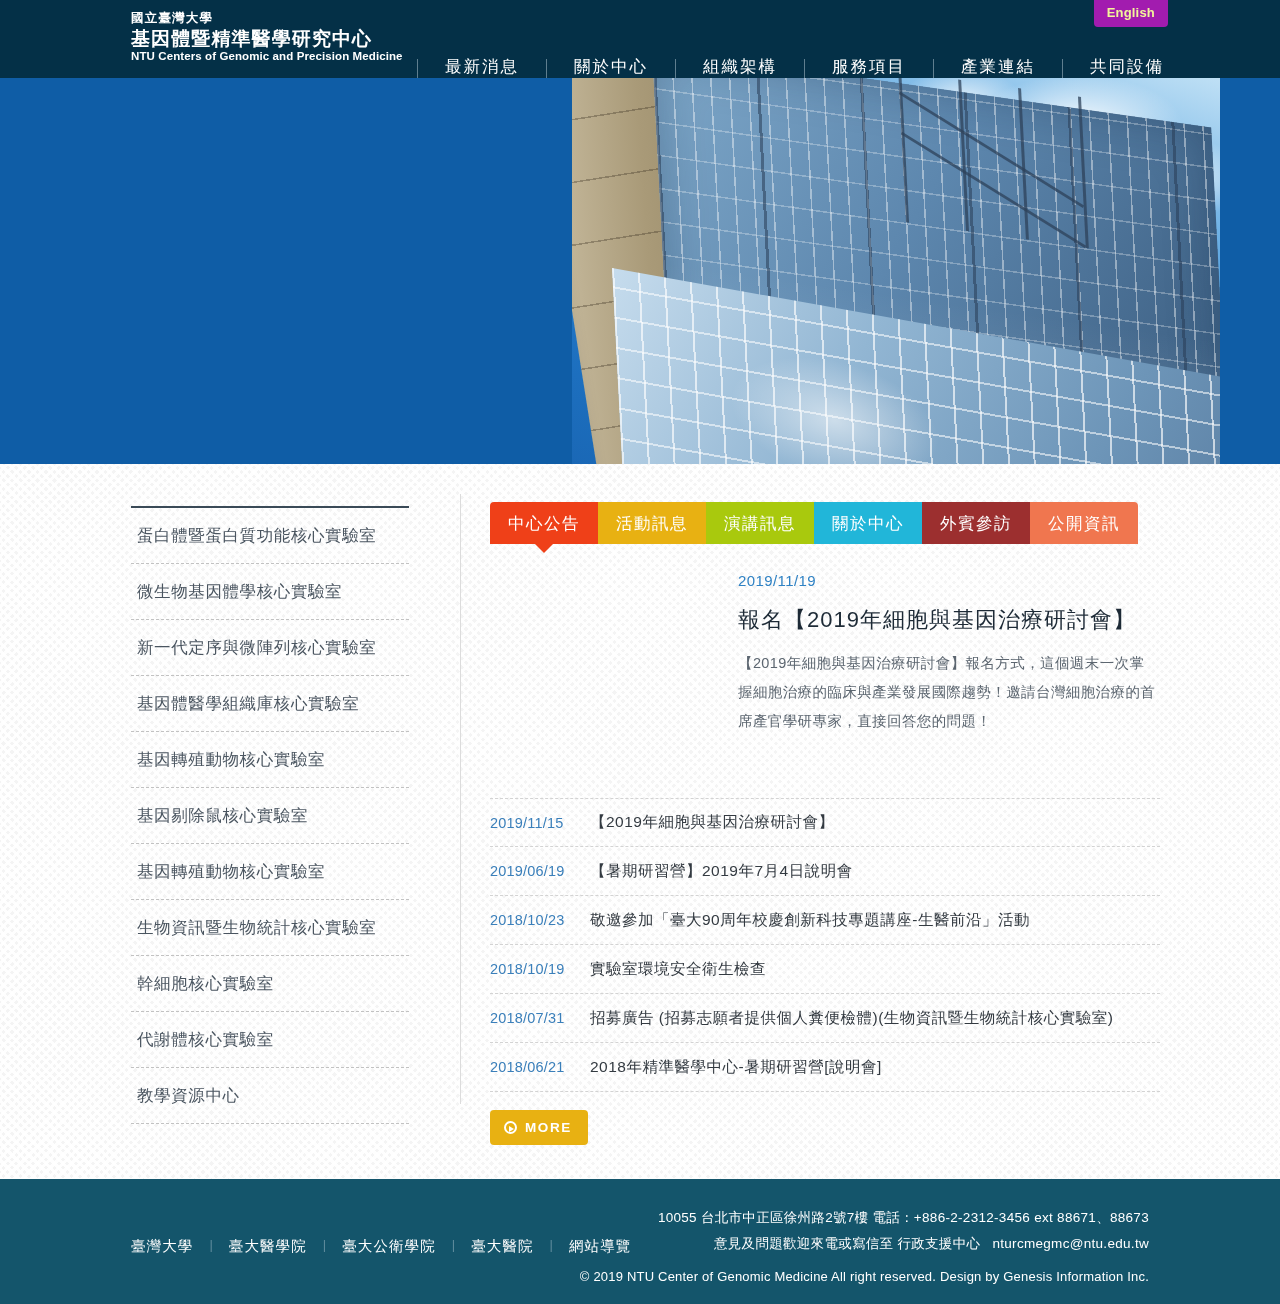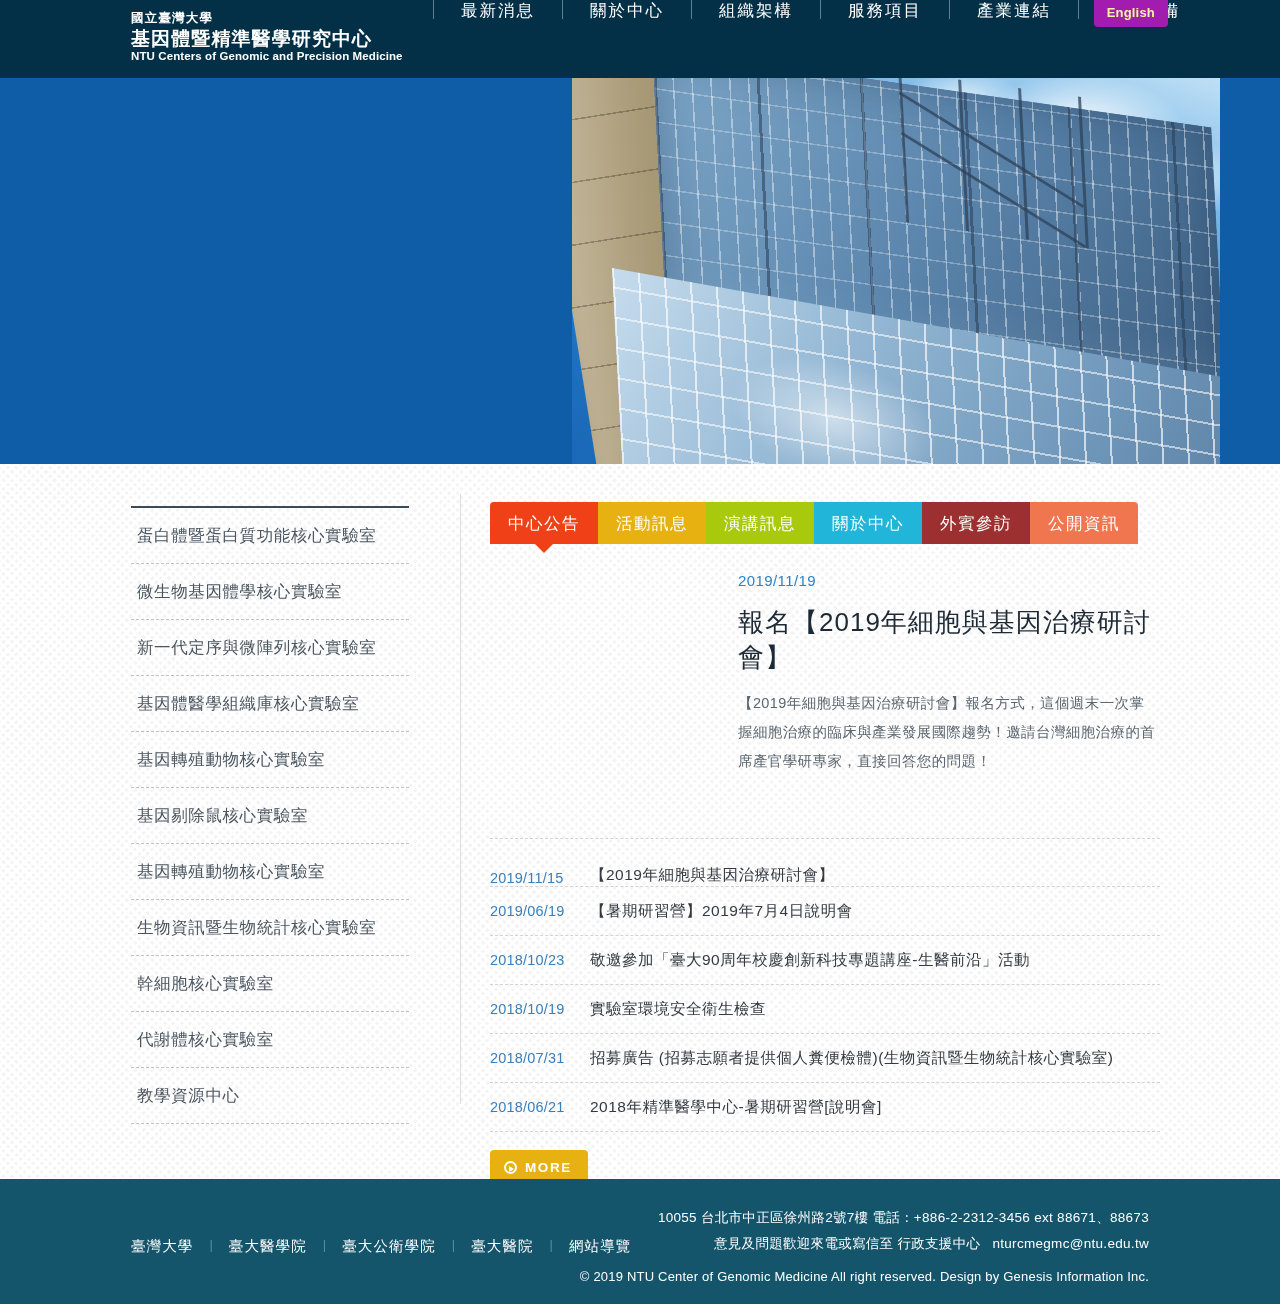--- a/index.html
+++ b/index.html
@@ -45,25 +45,25 @@
   }
   .logo-eng {
     font-size: 11.5px;
     letter-spacing: 0.1px;
     font-weight: bold;
     color: #ffffff;
   }
 
   .nav {
     position: absolute;
-    left: 432px;
+    left: 416px;
     top: 0;
     height: 78px;
     display: flex;
-    align-items: flex-start;
+    align-items: flex-end;
   }
   .nav-sep {
     width: 1px;
     height: 19px;
     background: #5f7e8f;
     margin: 0 1px;
     flex: none;
   }
   .nav-item {
     color: #ffffff;
@@ -314,21 +314,21 @@
     padding-left: 248px;
     padding-right: 4px;
   }
   .feature-date {
     color: #2f82c4;
     font-size: 15px;
     letter-spacing: 0.4px;
     margin-bottom: 10px;
   }
   .feature-title {
-    font-size: 26px;
+    font-size: 22px;
     color: #1d2a36;
     letter-spacing: 1px;
     margin-bottom: 14px;
     font-weight: normal;
     cursor: pointer;
     margin-top: 16px;
   }
   .feature-desc {
     font-size: 14.5px;
     color: #5c6670;
@@ -338,21 +338,21 @@
 
   
   .news-list { margin-top: 62px; }
   .news-row {
     display: flex;
     align-items: center;
     height: 49px;
     border-bottom: 1px dashed #d3d3d3;
     cursor: pointer;
   }
-  .news-row:first-child { border-top: 1px dashed #d3d3d3; align-items: flex-end; }
+  .news-row:first-child { border-top: 1px dashed #d3d3d3; }
   .news-date {
     width: 100px;
     flex: none;
     color: #3a7fba;
     font-size: 14.5px;
     letter-spacing: 0.2px;
   }
   .news-title {
     color: #333a41;
     font-size: 15.5px;

